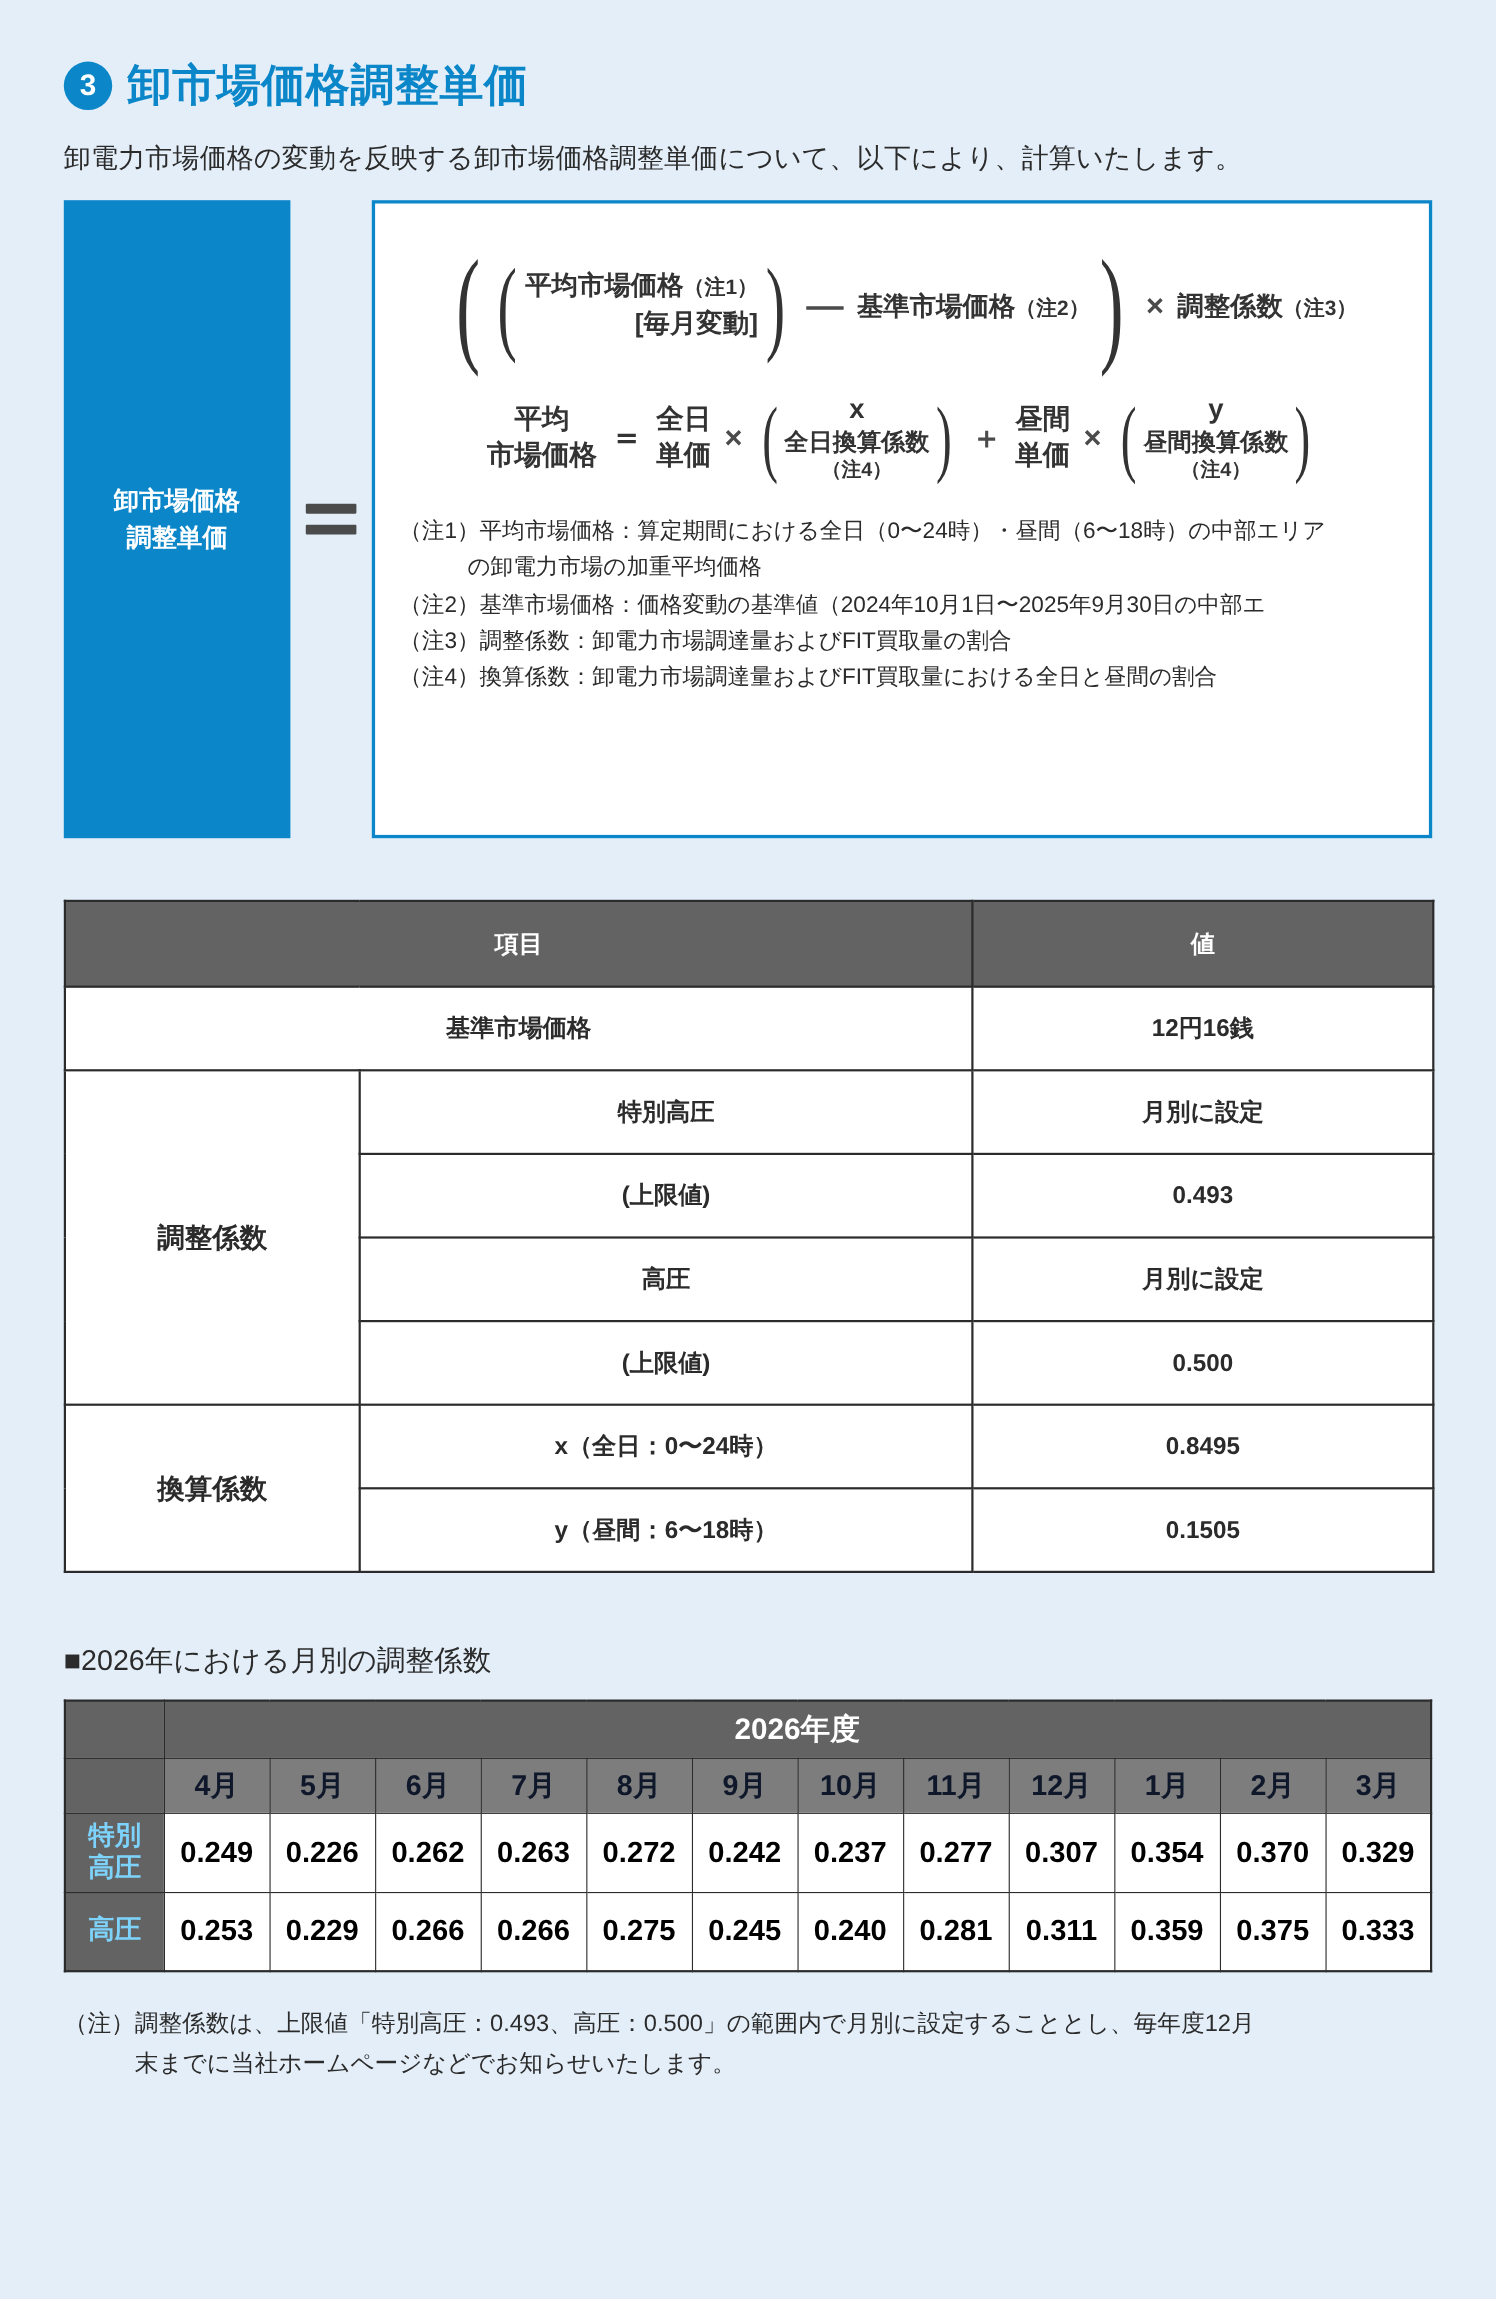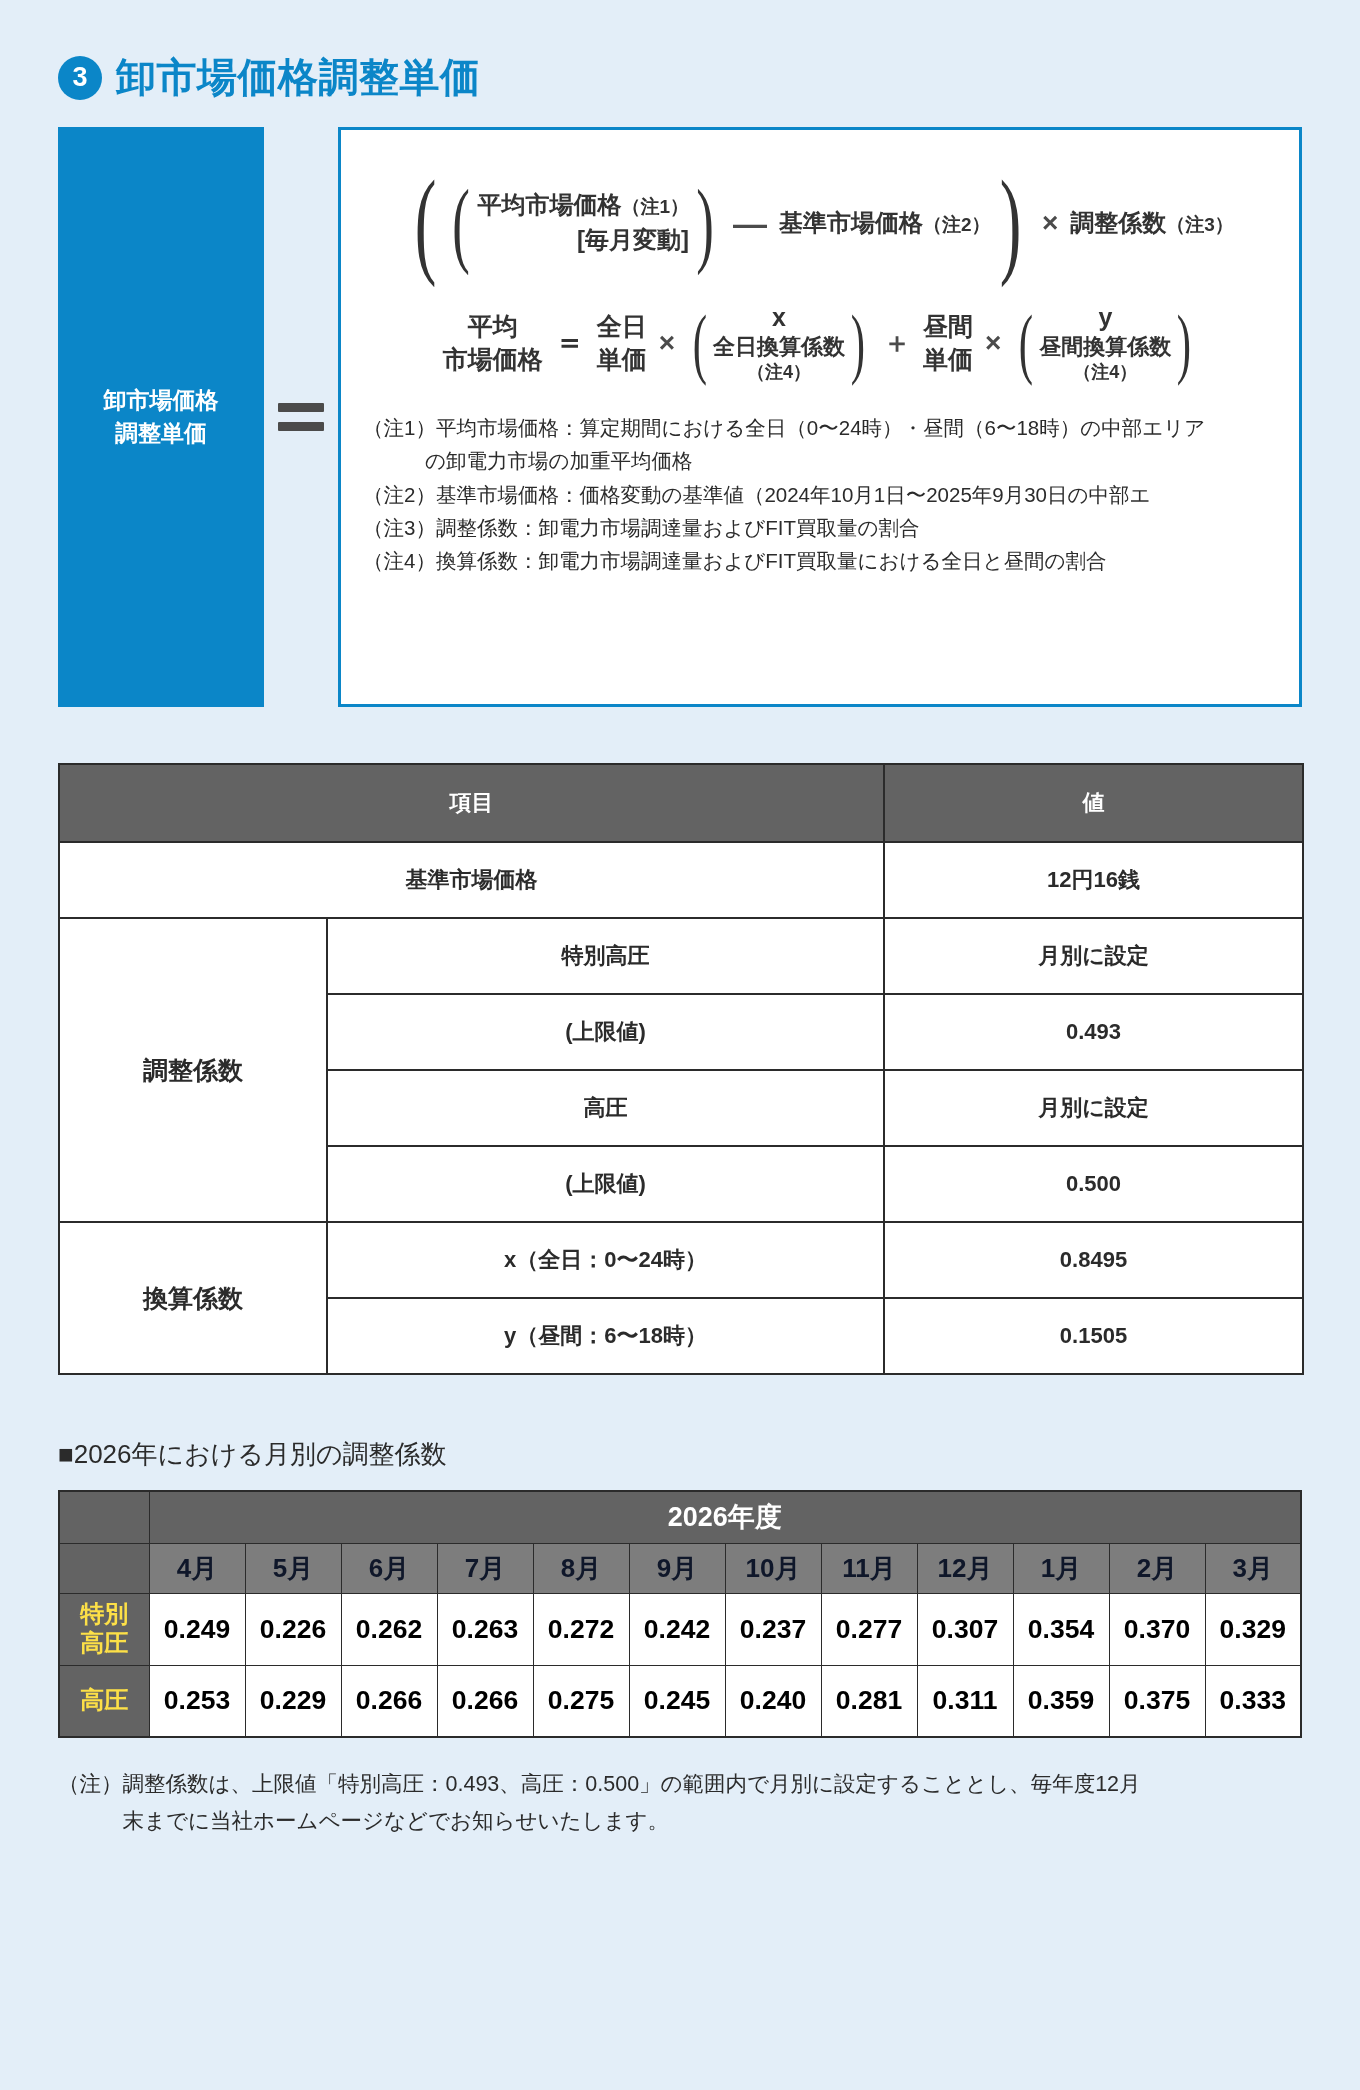--- a/index.html
+++ b/index.html
@@ -245,21 +245,21 @@
     font-size: 27px;
   }
   .month-table .mon-head {
     background: #7d7d7d;
     color: #0f172a;
     height: 50px;
     font-size: 26px;
   }
   .month-table .row-head {
     background: #636363;
-    color: #fde047;
+    color: #7dd3fc;
     font-size: 24px;
     line-height: 1.2;
     width: 90px;
   }
   .month-table .val { height: 72px; font-size: 26.5px; }
 
   
   .footnote {
     margin-top: 28px;
     font-size: 21.5px;
@@ -273,20 +273,21 @@
 </head>
 <body>
 
 <div class="page">
 
   <div class="heading-row">
     <div class="num-badge">3</div>
     <div class="heading-title">卸市場価格調整単価</div>
   </div>
 
+  <div class="intro">卸電力市場価格の変動を反映する卸市場価格調整単価について、以下により、計算いたします。</div>
 
   <div class="formula-wrap">
 
     <div class="blue-label">
       <div>
         <div>卸市場価格</div>
         <div>調整単価</div>
       </div>
     </div>
 

